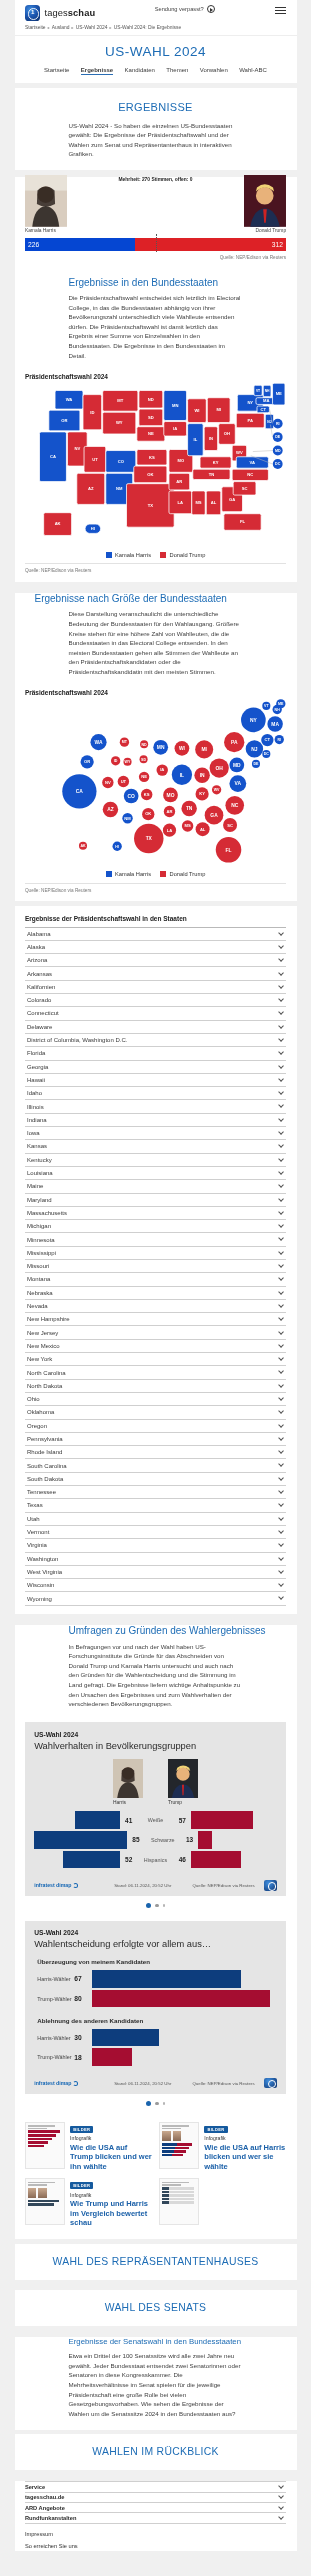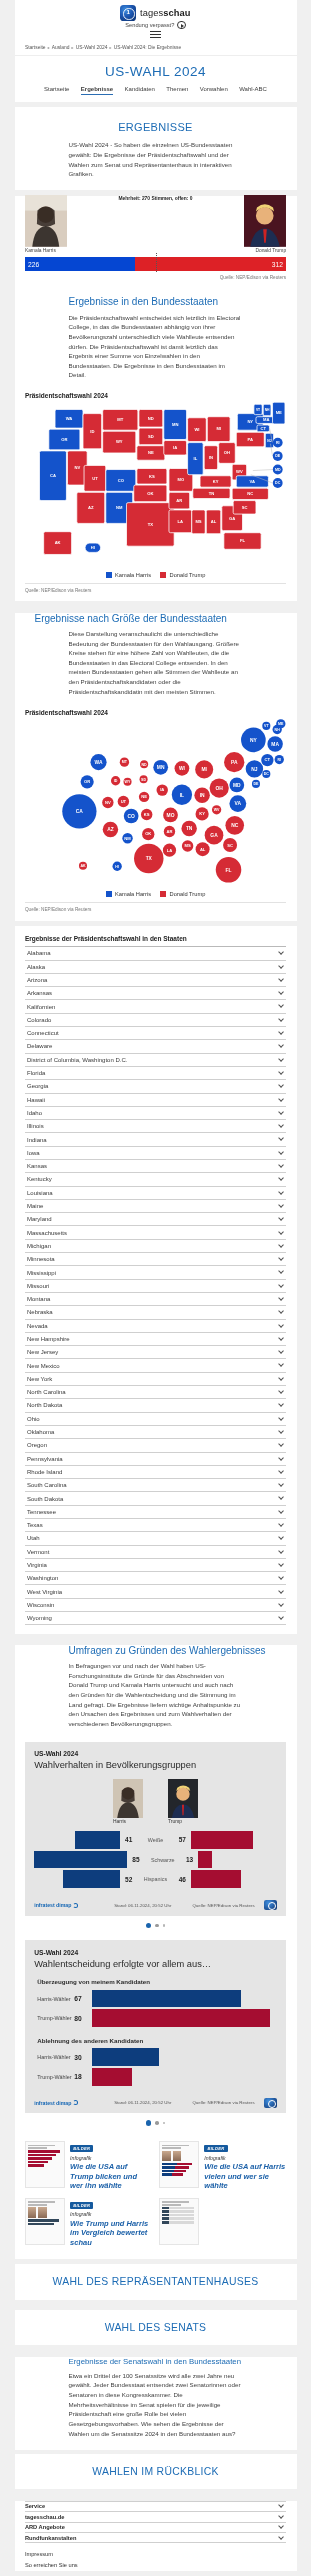--- a/index.html
+++ b/index.html
@@ -9,21 +9,21 @@
     --map-blue:#1453cb; --map-red:#d52b35;
     --info-navy:#0d3d7d; --info-wine:#a50d31;
     --divider:#d6d6d6;
   }
   *{box-sizing:border-box;margin:0;padding:0;}
   html,body{background:var(--bg);}
   body{width:311px;height:2576px;font-family:"Liberation Sans",sans-serif;color:var(--txt);position:relative;overflow:hidden;}
   .card{background:var(--card);margin:0 14.5px 5.2px 14.5px;position:relative;}
 
   
-  .topbar{display:flex;align-items:center;justify-content:space-between;padding:5.2px 10.4px 2.1px 10.4px;flex-direction:column;}
+  .topbar{display:flex;align-items:flex-start;justify-content:space-between;padding:5.2px 10.4px 2.1px 10.4px;}
   .logo{display:flex;align-items:center;gap:4.1px;cursor:pointer;}
   .logo-sq{width:15.6px;height:15.6px;border-radius:3.6px;background:radial-gradient(circle at 35% 30%,#3f8fe0 0%,#1c56b0 45%,#0b2f6b 100%);position:relative;}
   .logo-sq:before{content:"";position:absolute;left:3.1px;top:3.1px;width:9.3px;height:9.3px;border-radius:50%;border:1px solid #fff;opacity:.9;}
   .logo-sq:after{content:"1";position:absolute;left:0;top:2.6px;width:15.6px;text-align:center;color:#fff;font-size:6.2px;font-weight:bold;}
   .logo-text{font-size:9.3px;color:#1d1d1d;letter-spacing:0.1px;}
   .logo-text b{font-weight:bold;}
   .sendung{display:flex;align-items:center;gap:3.1px;font-size:5.7px;color:#444;cursor:pointer;}
   .play{width:8.3px;height:8.3px;border:0.8px solid #333;border-radius:50%;position:relative;}
   .play:before{content:"";position:absolute;left:2.6px;top:1.8px;border-left:3.1px solid #333;border-top:2.1px solid transparent;border-bottom:2.1px solid transparent;}
   .burger{width:11.4px;cursor:pointer;}
@@ -103,21 +103,21 @@
 
   
   .teasers{display:grid;grid-template-columns:1fr 1fr;gap:7.3px 7.3px;padding:8.3px 10.4px 11.4px 10.4px;}
   .teaser{display:flex;gap:5.2px;cursor:pointer;}
   .thumb{width:40px;height:47px;background:#fafafa;border:0.5px solid #e5e5e5;flex-shrink:0;padding:2.6px 2.1px;}
   .thumb .tl{height:1.6px;background:#b9b9b9;margin-bottom:1px;width:80%;}
   .thumb .tl.s{width:55%;}
   .tbar{height:2.6px;margin:1px 0;}
   .tphotos{display:flex;gap:2.1px;margin:1.6px 0;}
   .tphoto{width:8.3px;height:10.4px;background:linear-gradient(#c9a98f,#8a6a55);}
-  .tinfo{padding-top:1px;font-style:italic;}
+  .tinfo{padding-top:1px;}
   .badge{display:inline-block;background:#155a9e;color:#fff;font-size:4.1px;font-weight:bold;letter-spacing:0.3px;padding:1px 3.1px;border-radius:1px;}
   .teaser-kicker{font-size:5.2px;color:#333;margin:2.6px 0 1.6px 0;}
   .teaser-title{font-size:7.5px;font-weight:bold;color:#1b60a8;line-height:1.25;}
 
   .senat-head{color:var(--head-blue);font-size:7.8px;font-weight:500;margin:11.4px 0 5.2px 54px;}
   .senat-txt{width:174px;margin-left:54px;font-size:6.2px;line-height:1.55;color:#3e3e3e;padding-bottom:11.4px;}
 
   
   .f-acc{margin:11.4px 10.4px 0 10.4px;border-top:0.5px solid #cfcfcf;}
   .f-row{display:flex;justify-content:space-between;align-items:center;height:10.4px;border-bottom:0.5px solid #cfcfcf;font-size:5.7px;font-weight:bold;color:#2c2c2c;cursor:pointer;}
@@ -803,21 +803,21 @@
           <div class="tl s"></div>
           <div class="tphotos">
             <div class="tphoto"></div>
             <div class="tphoto"></div>
           </div>
           <div class="tbar" style="background: linear-gradient(90deg, rgb(13, 61, 125) 50%, rgb(165, 13, 49) 50%); width: 30px;"></div>
           <div class="tbar" style="background: linear-gradient(90deg, rgb(13, 61, 125) 50%, rgb(165, 13, 49) 50%); width: 27px;"></div>
           <div class="tbar" style="background: linear-gradient(90deg, rgb(13, 61, 125) 50%, rgb(165, 13, 49) 50%); width: 24px;"></div>
           <div class="tbar" style="background: linear-gradient(90deg, rgb(13, 61, 125) 50%, rgb(165, 13, 49) 50%); width: 21px;"></div>
         </div>
-        <div class="tinfo"><span class="badge">BILDER</span><div class="teaser-kicker">Infografik</div><div class="teaser-title">Wie die USA auf Harris vielen und wer sie wählte</div></div>
+        <div class="tinfo"><span class="badge">BILDER</span><div class="teaser-kicker">Infografik</div><div class="teaser-title">Wie die USA auf Harris blicken und wer sie wählte</div></div>
       </div>
       <div class="teaser">
         <div class="thumb">
           <div class="tl"></div>
           <div class="tl s"></div>
           <div class="tphotos">
             <div class="tphoto"></div>
             <div class="tphoto"></div>
           </div>
           <div class="tbar" style="background: rgb(50, 71, 90); width: 31px;"></div>

